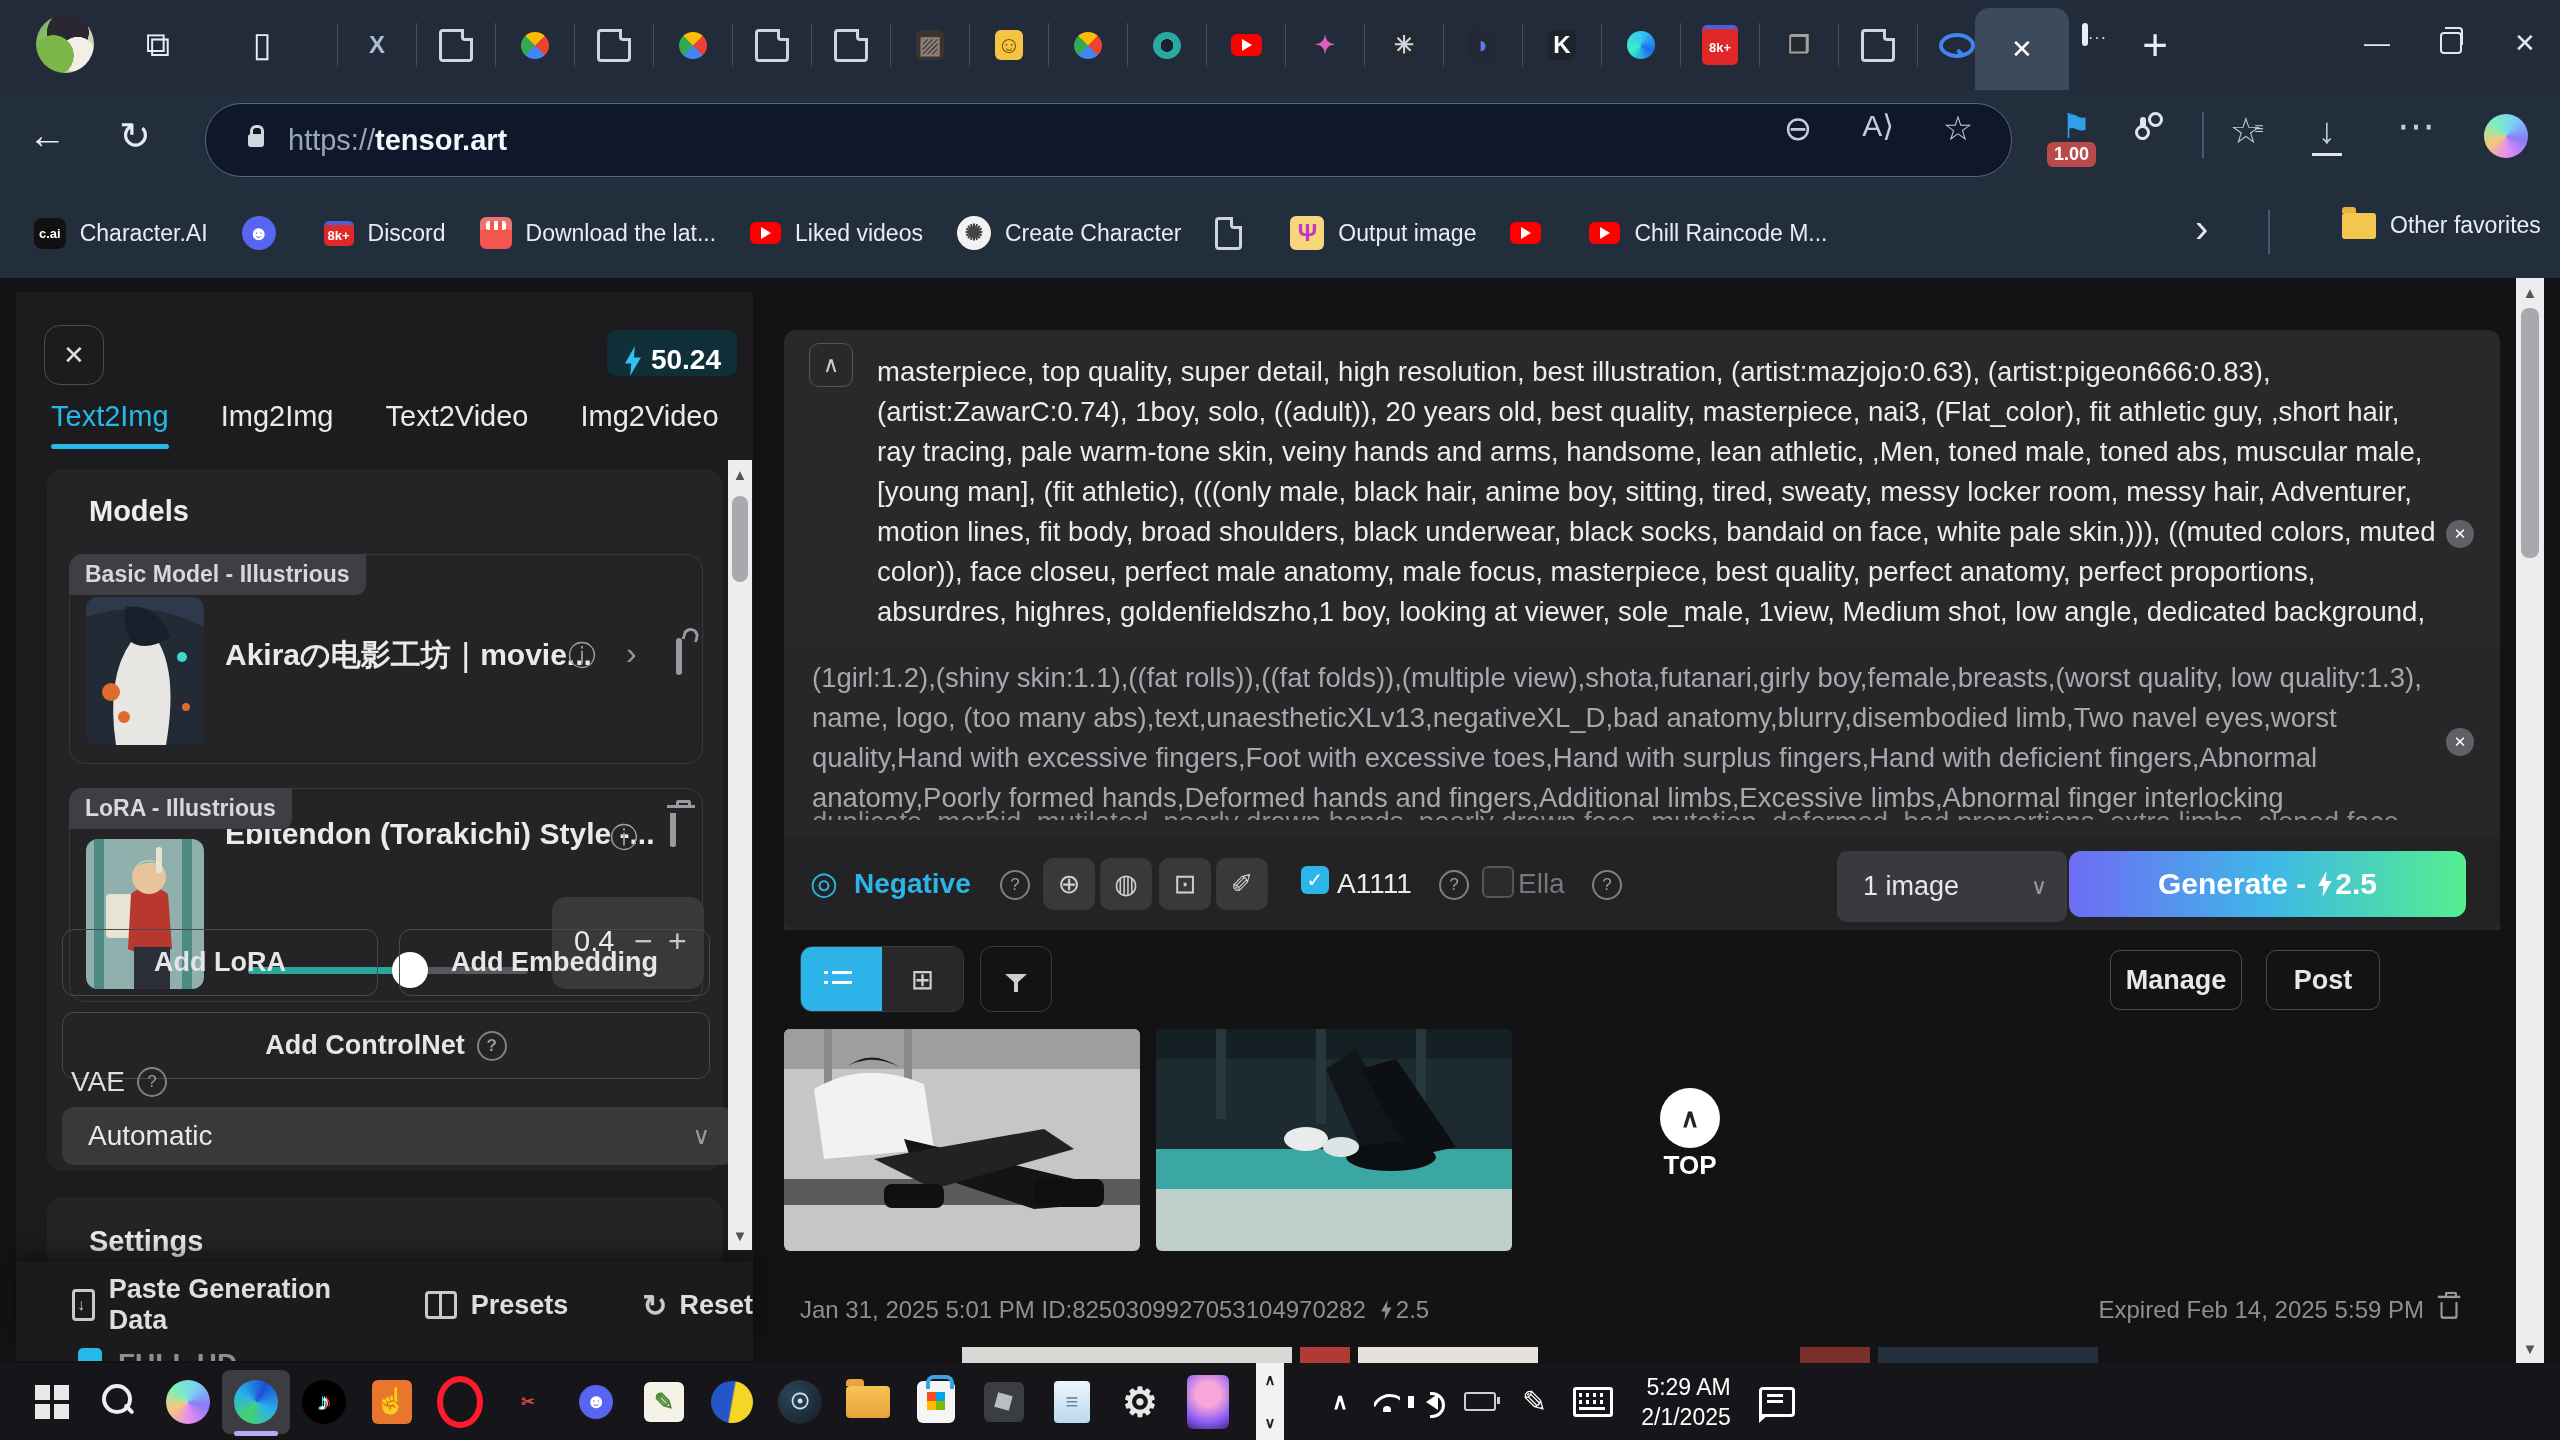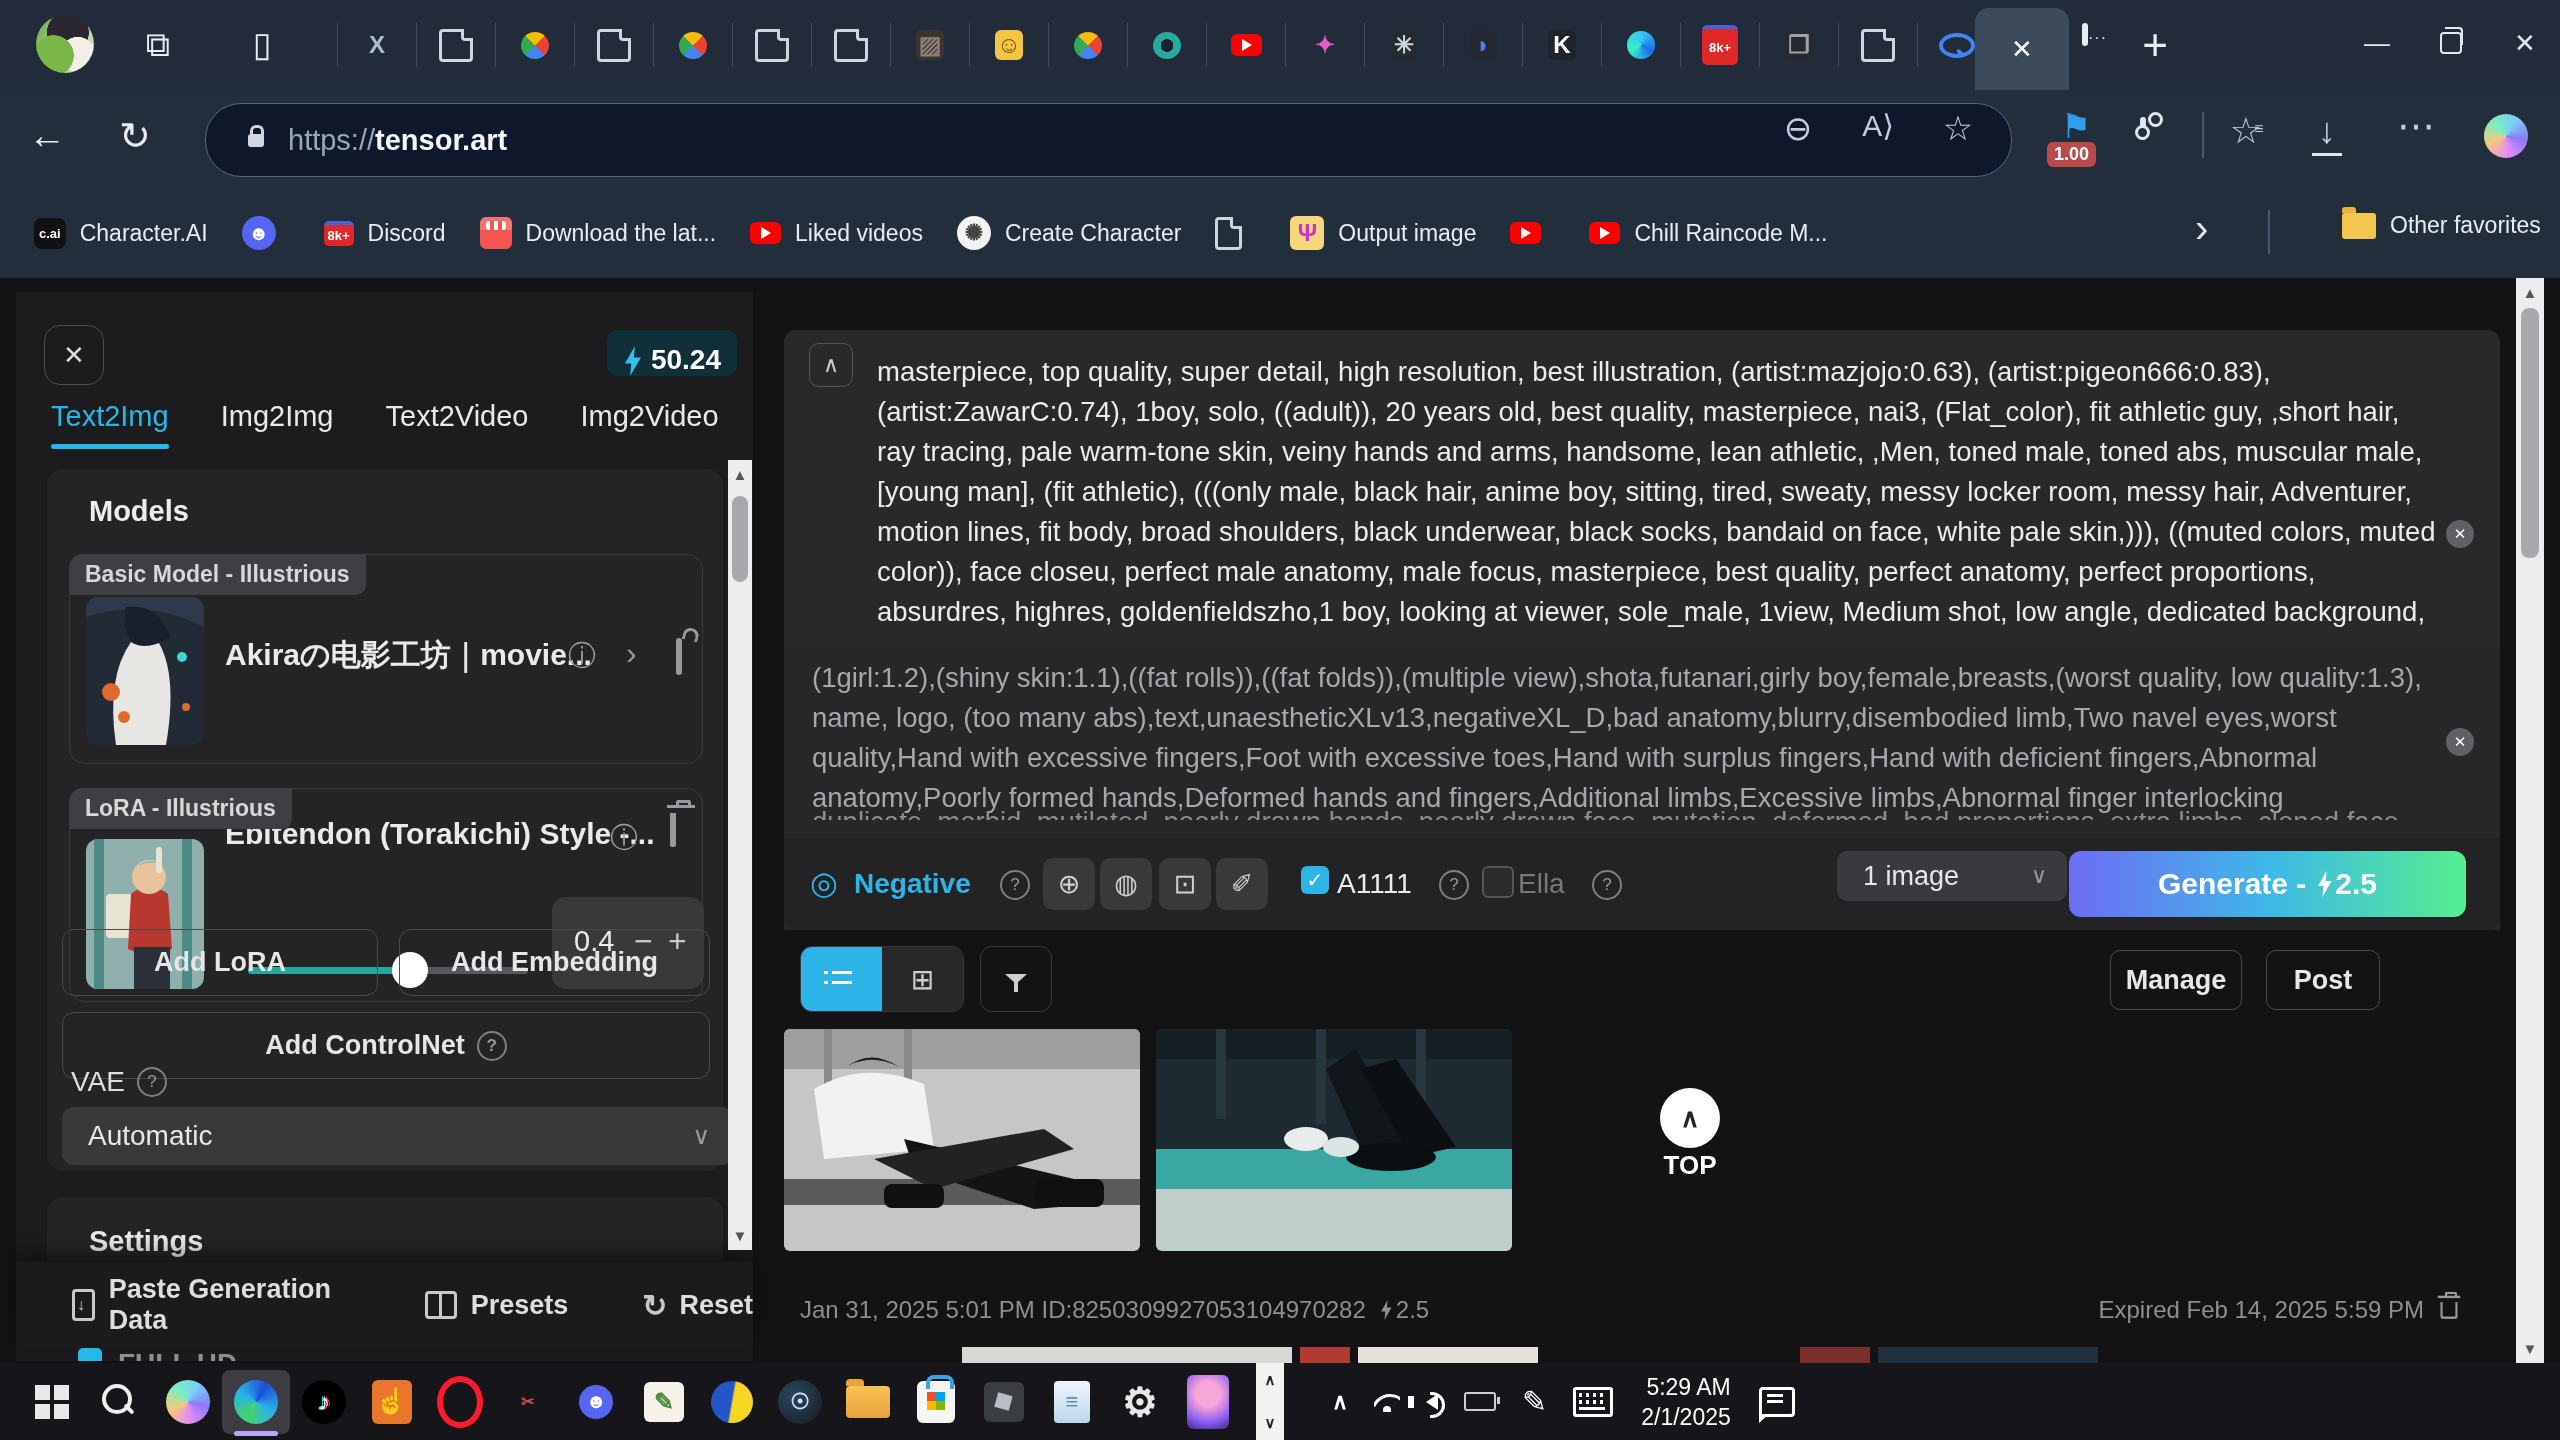--- a/index.html
+++ b/index.html
@@ -131,21 +131,21 @@
   #neg-clip{position:absolute;left:784px;top:528px;width:1640px;height:14px;overflow:hidden;color:#8f8f93;font-size:27.5px;padding-left:28px;}
   #gen-toolbar{position:absolute;left:784px;top:560px;width:1716px;height:92px;background:#232326;border-radius:0 0 12px 12px;}
   #neg-eye{position:absolute;left:26px;top:26px;color:#2db5e8;font-size:32px;}
   #neg-label{position:absolute;left:70px;top:30px;color:#2db5e8;font-size:28px;font-weight:bold;}
   .gt-q{position:absolute;top:32px;}
   .gt-btn{position:absolute;top:20px;width:52px;height:52px;background:#39393c;border-radius:10px;color:#cfcfd2;font-size:27px;display:flex;align-items:center;justify-content:center;}
   .chk{position:absolute;top:28px;width:28px;height:28px;border-radius:6px;display:flex;align-items:center;justify-content:center;}
   .chk.on{background:#2db5e8;color:#fff;font-size:20px;}
   .chk.off{background:#2b2b2e;border:2px solid #55555a;}
   .chk-label{position:absolute;top:30px;font-size:28px;}
-  #count-select{position:absolute;left:1053px;top:13px;width:204px;height:50px;background:#3a3a3e;border-radius:10px;color:#e8e8ea;font-size:27px;display:flex;align-items:center;padding-left:26px;}
+  #count-select{position:absolute;left:1053px;top:13px;width:204px;height:71px;background:#3a3a3e;border-radius:10px;color:#e8e8ea;font-size:27px;display:flex;align-items:center;padding-left:26px;}
   #count-select .chev{position:absolute;right:20px;color:#9a9a9e;font-size:22px;}
   #generate-btn{position:absolute;left:1285px;top:13px;width:397px;height:66px;border-radius:12px;background:linear-gradient(90deg,#6e6cf4,#3fb7e8,#55ee90);display:flex;align-items:center;justify-content:center;color:#fff;font-size:30px;font-weight:bold;}
   #generate-btn .bolt{width:17px;height:26px;background:#fff;margin:0 2px 0 10px;}
   #results-bar{position:absolute;left:784px;top:664px;width:1716px;height:70px;}
   #seg{position:absolute;left:16px;top:4px;width:162px;height:64px;border-radius:12px;overflow:hidden;display:flex;border:1px solid #3a3a3e;}
   #seg .half{width:81px;display:flex;align-items:center;justify-content:center;}
   #seg .on{background:#2cb4e9;} #seg .off{background:#28282b;color:#cfcfd2;font-size:28px;}
   .i-listview{width:20px;height:17px;background:repeating-linear-gradient(#fff 0 3px,transparent 3px 10px);position:relative;}
   .i-listview::before{content:"";position:absolute;left:-8px;top:0;width:4px;height:17px;background:repeating-linear-gradient(#fff 0 3px,transparent 3px 10px);}
   #filter-btn{position:absolute;left:196px;top:4px;width:70px;height:64px;border:1px solid #3a3a3e;border-radius:12px;display:flex;align-items:center;justify-content:center;}

